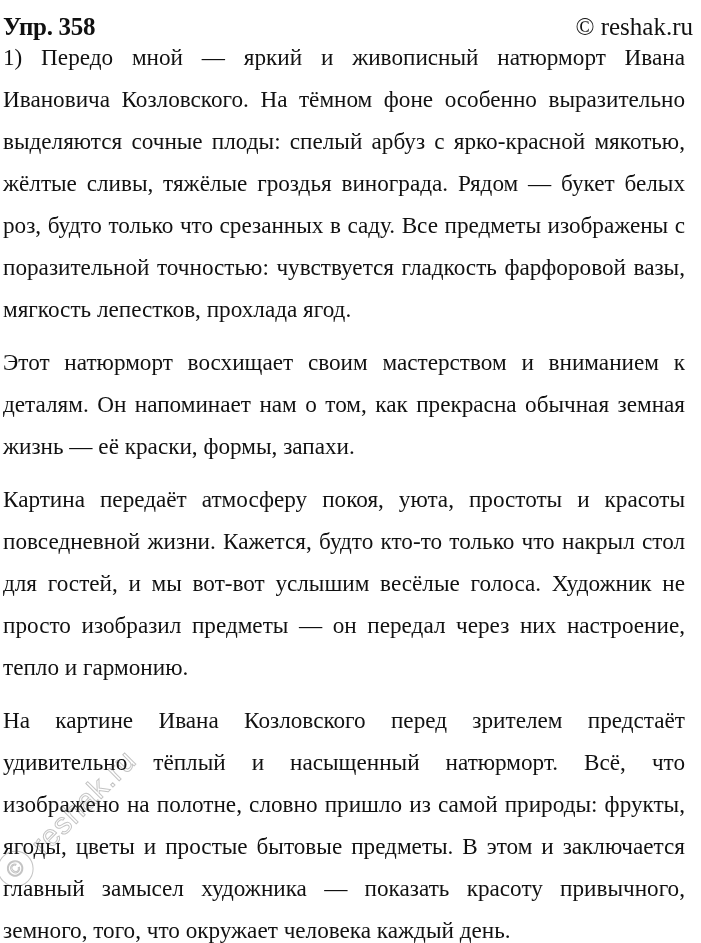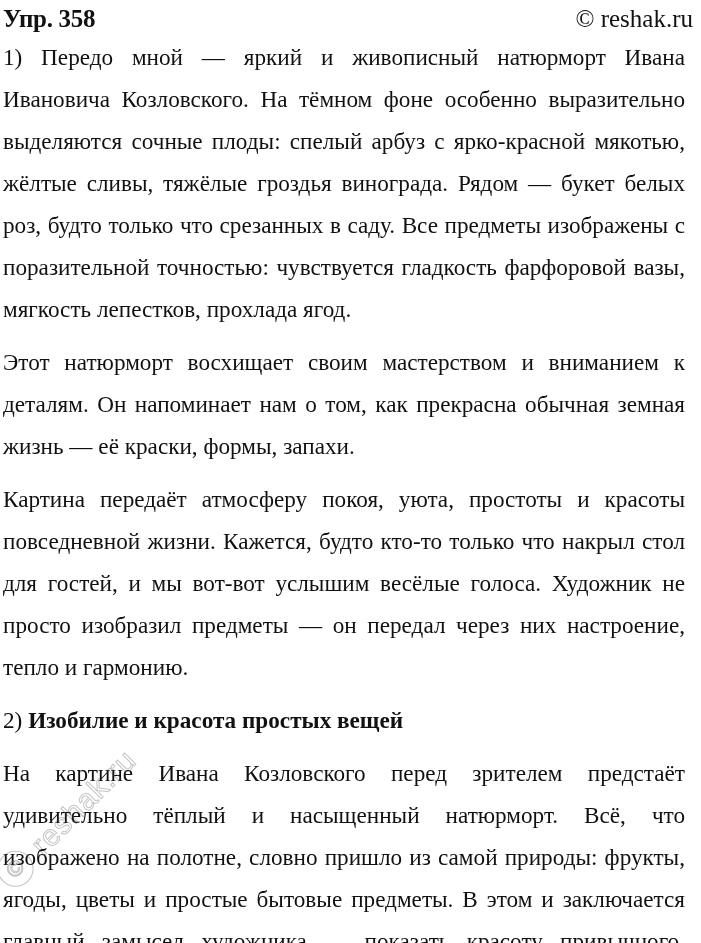--- a/index.html
+++ b/index.html
@@ -10,21 +10,21 @@
     body {
       width: 701px;
       height: 943px;
       overflow: hidden;
       position: relative;
       font-family: "Liberation Serif", serif;
       color: #111111;
     }
     .header {
       position: absolute;
-      top: 8px;
+      top: 16px;
       left: 0;
       width: 696px;
       height: 26px;
     }
     .ex-title {
       position: absolute;
       left: 3px;
       top: -3px;
       font-size: 25px;
       font-weight: bold;
@@ -96,20 +96,19 @@
 
 <div class="header">
   <div class="ex-title">Упр. 358</div>
   <div class="copyright">© reshak.ru</div>
 </div>
 
 <div class="content">
   <p class="para">1) Передо мной — яркий и живописный натюрморт Ивана Ивановича Козловского. На тёмном фоне особенно выразительно выделяются сочные плоды: спелый арбуз с ярко-красной мякотью, жёлтые сливы, тяжёлые гроздья винограда. Рядом — букет белых роз, будто только что срезанных в саду. Все предметы изображены с поразительной точностью: чувствуется гладкость фарфоровой вазы, мягкость лепестков, прохлада ягод.</p>
   <p class="para">Этот натюрморт восхищает своим мастерством и вниманием к деталям. Он напоминает нам о том, как прекрасна обычная земная жизнь — её краски, формы, запахи.</p>
   <p class="para">Картина передаёт атмосферу покоя, уюта, простоты и красоты повседневной жизни. Кажется, будто кто-то только что накрыл стол для гостей, и мы вот-вот услышим весёлые голоса. Художник не просто изобразил предметы — он передал через них настроение, тепло и гармонию.</p>
-  <p class="heading"><span>2) </span><b>Изобилие и красота простых вещей</b></p>
   <p class="para">На картине Ивана Козловского перед зрителем предстаёт удивительно тёплый и насыщенный натюрморт. Всё, что изображено на полотне, словно пришло из самой природы: фрукты, ягоды, цветы и простые бытовые предметы. В этом и заключается главный замысел художника — показать красоту привычного, земного, того, что окружает человека каждый день.</p>
 </div>
 
 <div class="watermark">
   <div class="watermark-c">©</div>
   <div class="watermark-text">reshak.ru</div>
 </div>
 
 </body></html>

